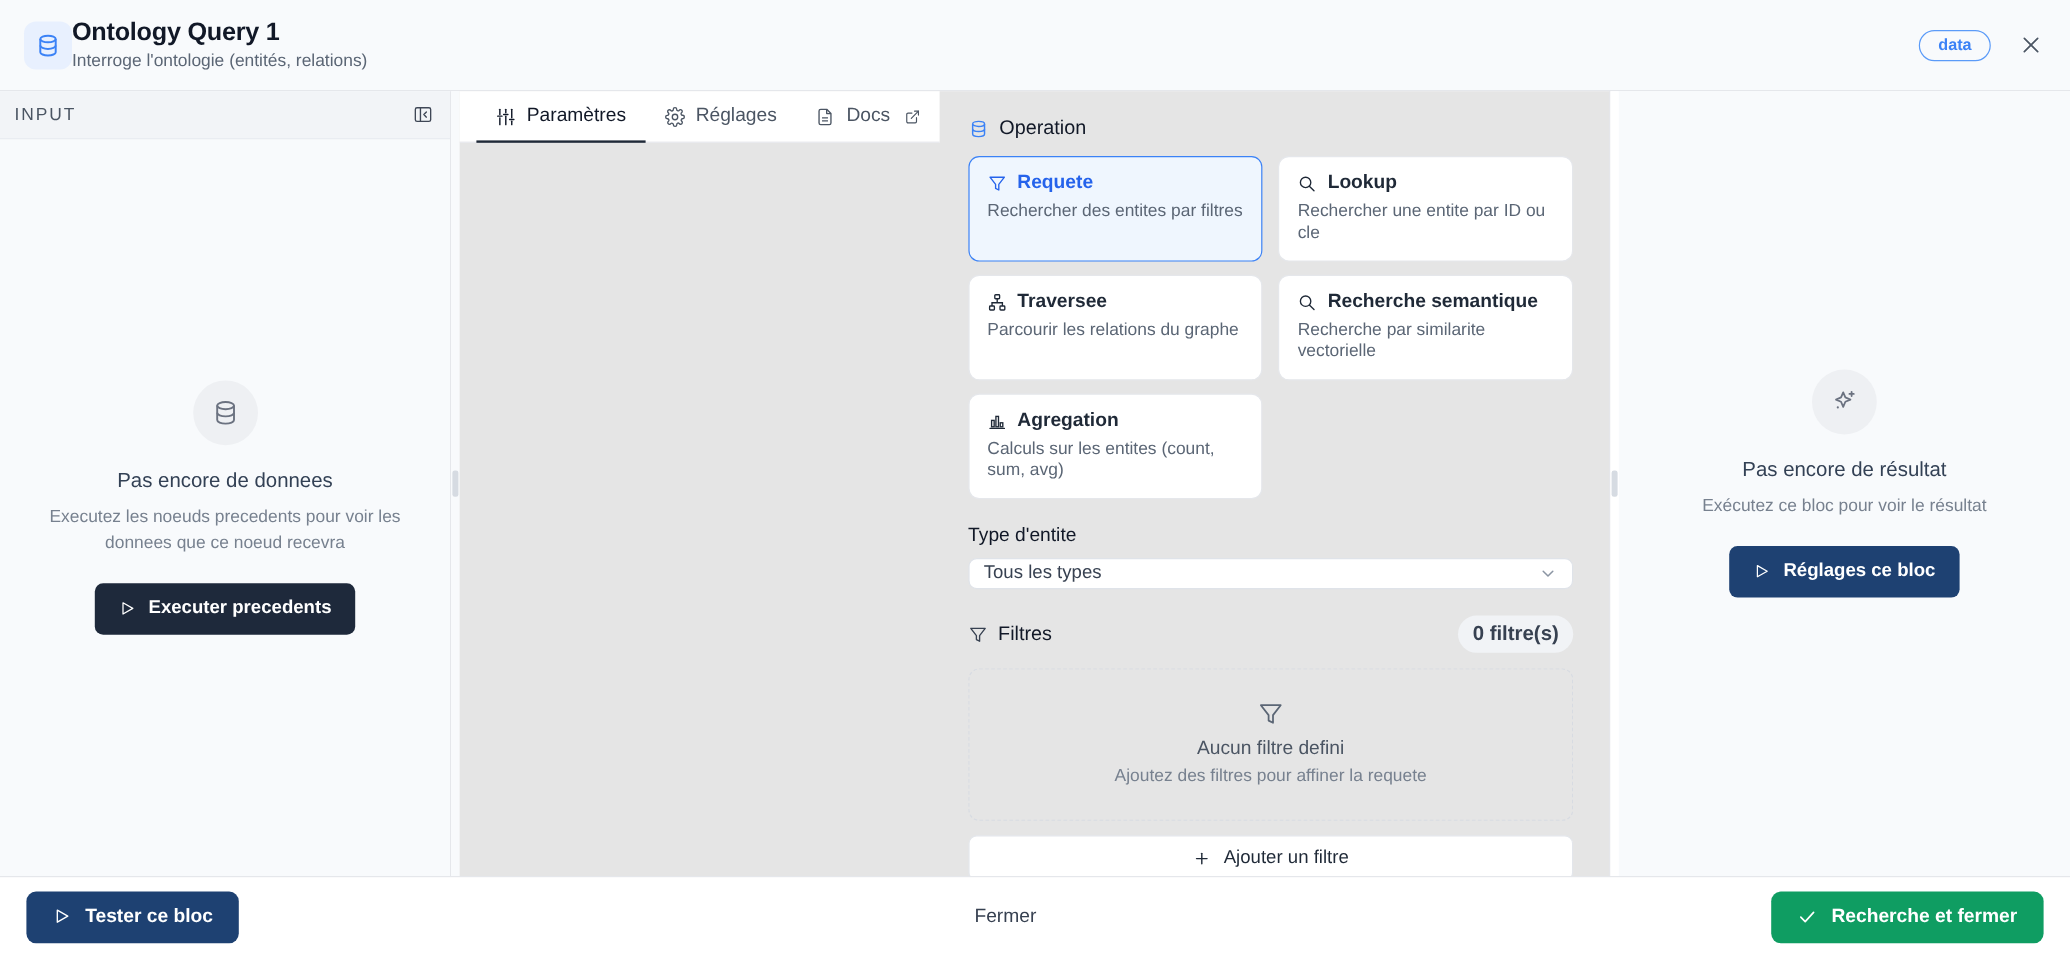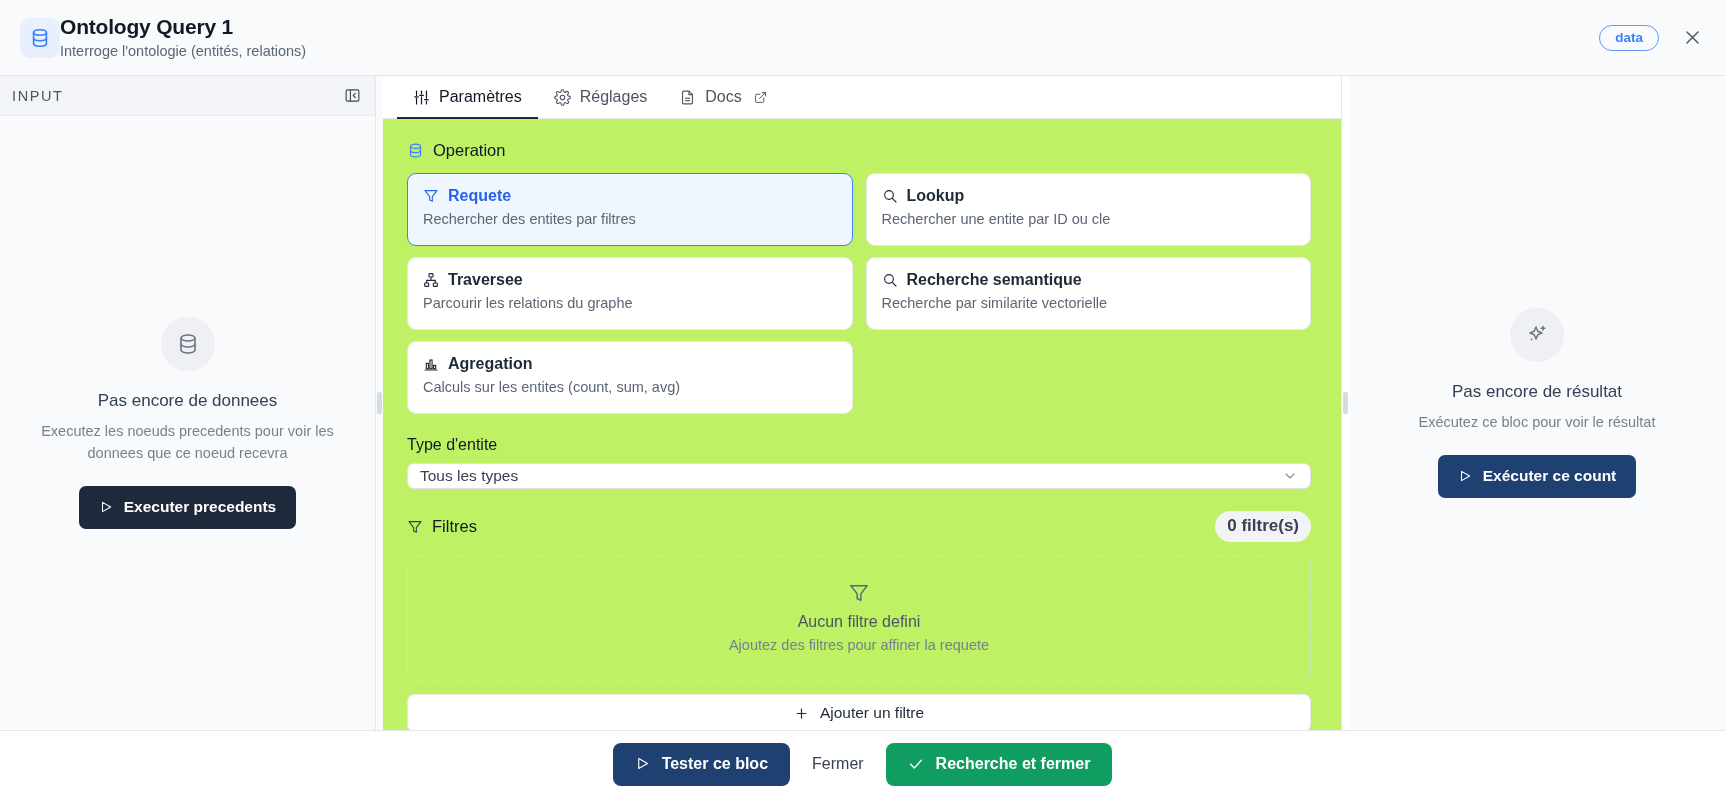--- a/index.html
+++ b/index.html
@@ -119,22 +119,22 @@
   }
   .resizer-left { background: #f8fafc; }
   .grip {
     width: 5px; height: 22px; border-radius: 2px;
     background: #d6dbe2;
   }
 
   
   .panel-center {
     flex: 1 1 auto; min-width: 0;
-    display: flex; flex-direction: column;
-    background: #bef264;
+    display: flex; flex-direction: row;
+    background: #e5e5e5;
     border-right: 1px solid #e5e7eb;
   }
   .tabs {
     height: 43px; flex: 0 0 43px;
     display: flex; align-items: stretch;
     border-bottom: 1px solid #e5e7eb;
     padding-left: 14px;
     background: #ffffff;
   }
   .tab {
@@ -239,21 +239,21 @@
     width: 376px; flex: 0 0 376px;
     background: #f8fafc;
     display: flex; flex-direction: column;
   }
 
   
   .footer {
     height: 67px; flex: 0 0 67px;
     border-top: 1px solid #e5e7eb;
     background: #ffffff;
-    display: flex; align-items: center; justify-content: center;
+    display: flex; align-items: center; justify-content: space-between;
     gap: 18px;
     padding: 0 22px;
   }
   .btn-test {
     background: #1e4172; color: #fff;
     border: none; border-radius: 8px;
     font-size: 16px; font-weight: bold;
     padding: 12px 22px 13px;
     display: inline-flex; align-items: center; gap: 12px;
     cursor: pointer;
@@ -531,21 +531,21 @@
           </svg>
         </div>
         <div class="empty-title">Pas encore de résultat</div>
         <div class="empty-sub">Exécutez ce bloc pour voir le résultat</div>
         <button class="btn-navy">
           <span>
             <svg width="14" height="14" viewBox="0 0 24 24" fill="none" stroke="#ffffff" stroke-width="1.8" stroke-linejoin="round">
               <polygon points="6,4 20,12 6,20"></polygon>
             </svg>
           </span>
-          <span>Exécuter ce count</span>
+          <span>Réglages ce bloc</span>
         </button>
       </div>
     </div>
 
   </div>
 
   <div class="footer">
     <button class="btn-test">
       <span>
         <svg width="15" height="15" viewBox="0 0 24 24" fill="none" stroke="#ffffff" stroke-width="1.8" stroke-linejoin="round">

